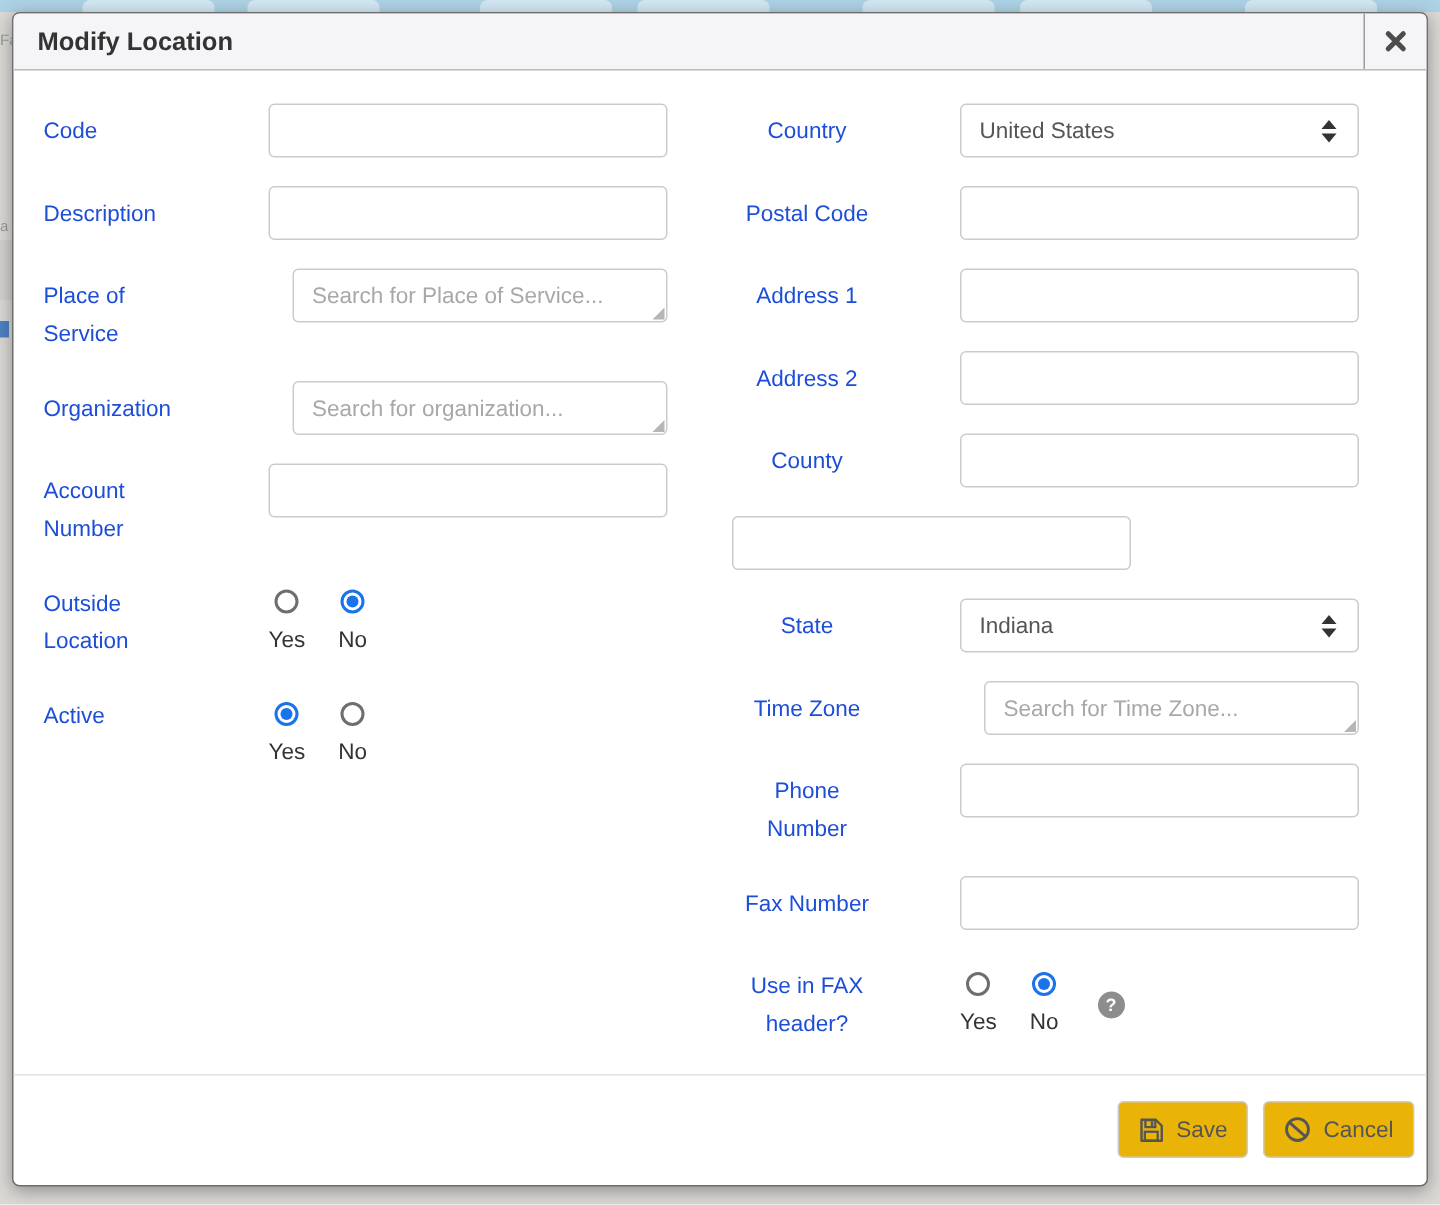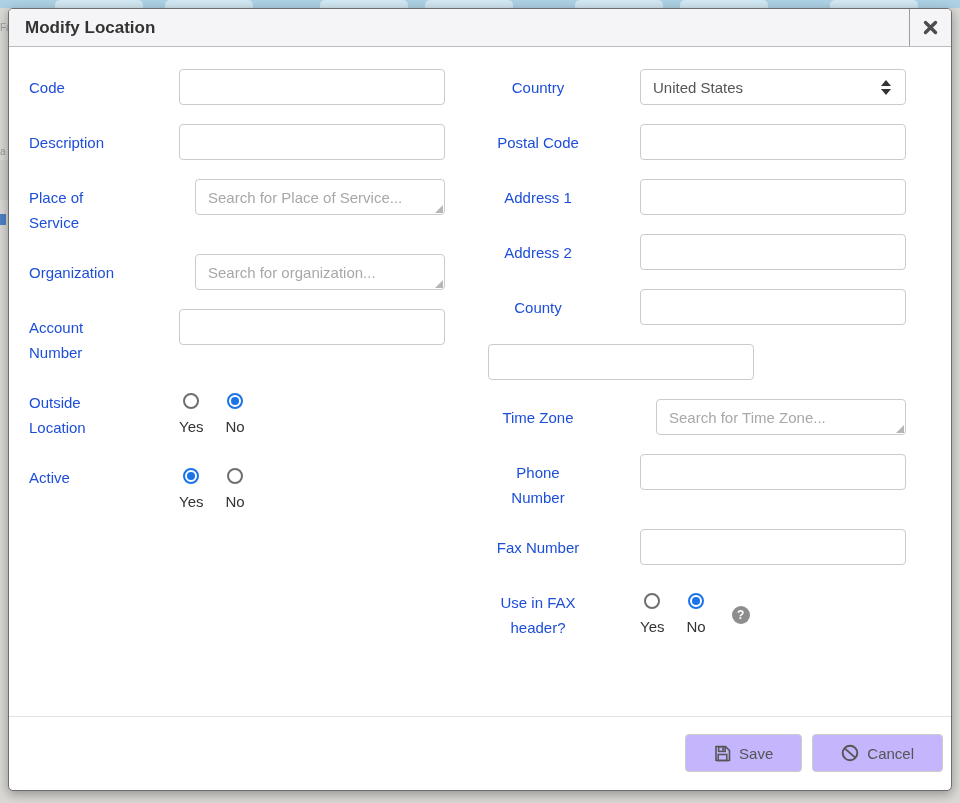--- a/index.html
+++ b/index.html
@@ -95,21 +95,21 @@
   }
 
   
   .modal-footer {
     flex:0 0 74px; border-top:1px solid #e2e2e2;
     display:flex; align-items:flex-start; justify-content:flex-end;
     gap:10px; padding:17px 8px 0 0;
   }
   .btn {
     display:inline-flex; align-items:center; gap:8px;
-    height:38px; padding:0 28px; background:#c4b5fd;
+    height:38px; padding:0 13px; background:#eab308;
     border:1px solid #ccc; border-radius:4px; cursor:pointer;
     font-family:"Liberation Sans",sans-serif; font-size:15px; color:#555;
   }
   .btn svg { display:block; }
 </style>
 </head>
 <body>
 
 <div class="backdrop-top">
   <div class="backdrop-tab" style="left:55px"></div>
@@ -233,20 +233,32 @@
 
       <div class="row">
         <div class="lbl">County</div>
         <div class="ctrl"><input class="txt" type="text" value="" style=""></div>
       </div>
 
       <div class="row">
         <div class="ctrl"><input class="txt" type="text" value="" style=""></div>
       </div>
 
+      <div class="row">
+        <div class="lbl">State</div>
+        <div class="ctrl">
+          <div class="select-box">
+            <span class="select-value">Indiana</span>
+            <span class="updown">
+              <span class="tri-up"></span>
+                <span class="tri-down"></span>
+            </span>
+          </div>
+        </div>
+      </div>
 
       <div class="row">
         <div class="lbl">Time Zone</div>
         <div class="ctrl search-wrap">
           <input class="search-box" type="text" placeholder="Search for Time Zone..." style="">
           <div class="grip"></div>
         </div>
       </div>
 
       <div class="row">

